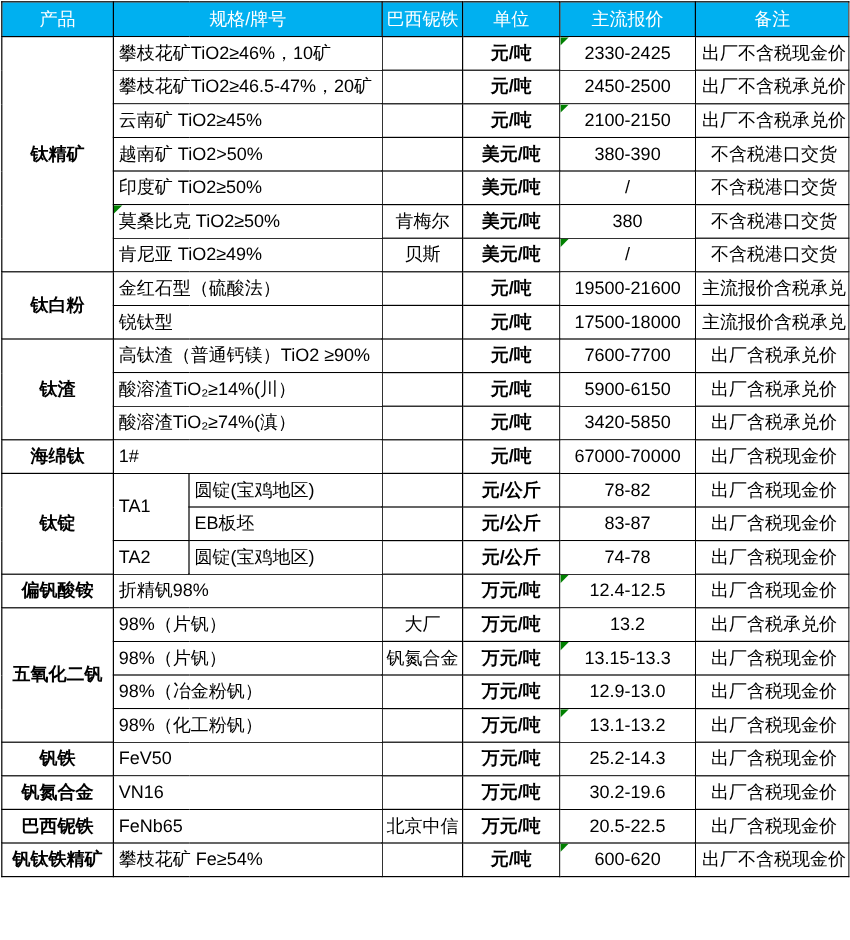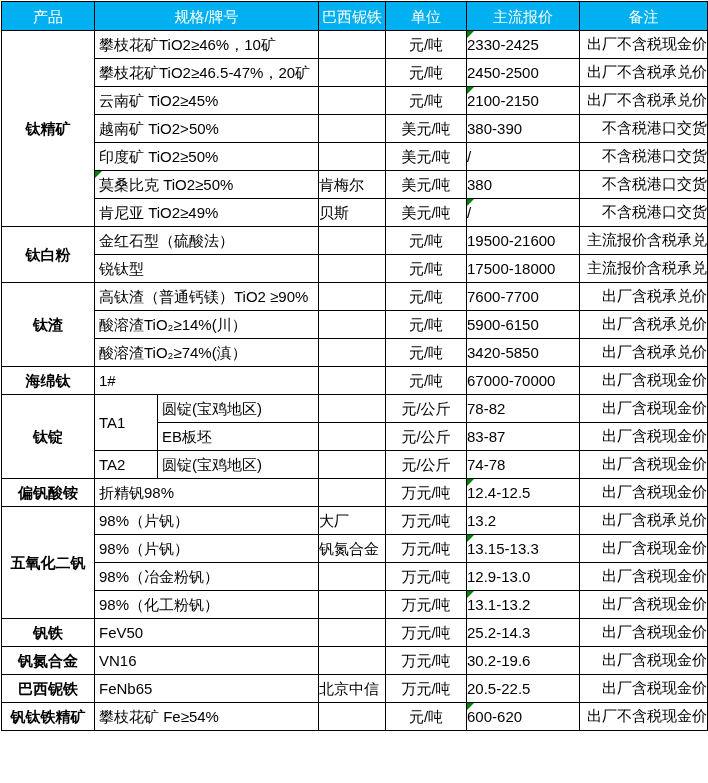--- a/index.html
+++ b/index.html
@@ -5,24 +5,24 @@
   html,body{margin:0;padding:0;background:#ffffff;}
   body{width:708px;height:783px;overflow:hidden;
        font-family:"Liberation Sans","DejaVu Sans",sans-serif;color:#000;}
   table.price{border-collapse:collapse;table-layout:fixed;width:706px;margin:1px 0 0 1px;}
   .price th,.price td{border:1px solid #000;padding:0;overflow:hidden;white-space:nowrap;
        font-size:15px;line-height:1;}
   .price thead th{background:#00B0F0;color:#ffffff;font-weight:normal;height:28px;text-align:center;}
   .price tbody td{height:27px;background:#ffffff;}
   td.c-prod{text-align:center;font-weight:bold;}
   td.c-spec{text-align:left;padding-left:4px;position:relative;margin-top:44px;}
-  td.c-mfr{text-align:left;}
-  td.c-unit{text-align:center;}
-  td.c-price{text-align:left;position:relative;}
-  td.c-remark{text-align:right;padding-left:3px;font-family:Liberation Serif, serif;}
+  td.c-mfr{text-align:center;}
+  td.c-unit{text-align:center;font-weight:bold;}
+  td.c-price{text-align:center;position:relative;}
+  td.c-remark{text-align:center;padding-left:3px;}
   i.flag{position:absolute;top:0;left:0;width:0;height:0;display:block;
        border-top:7px solid #008000;border-right:7px solid transparent;}
 </style>
 </head>
 <body>
 
 <table class="price">
   <colgroup>
     <col style="width:93px">
       <col style="width:63px">

